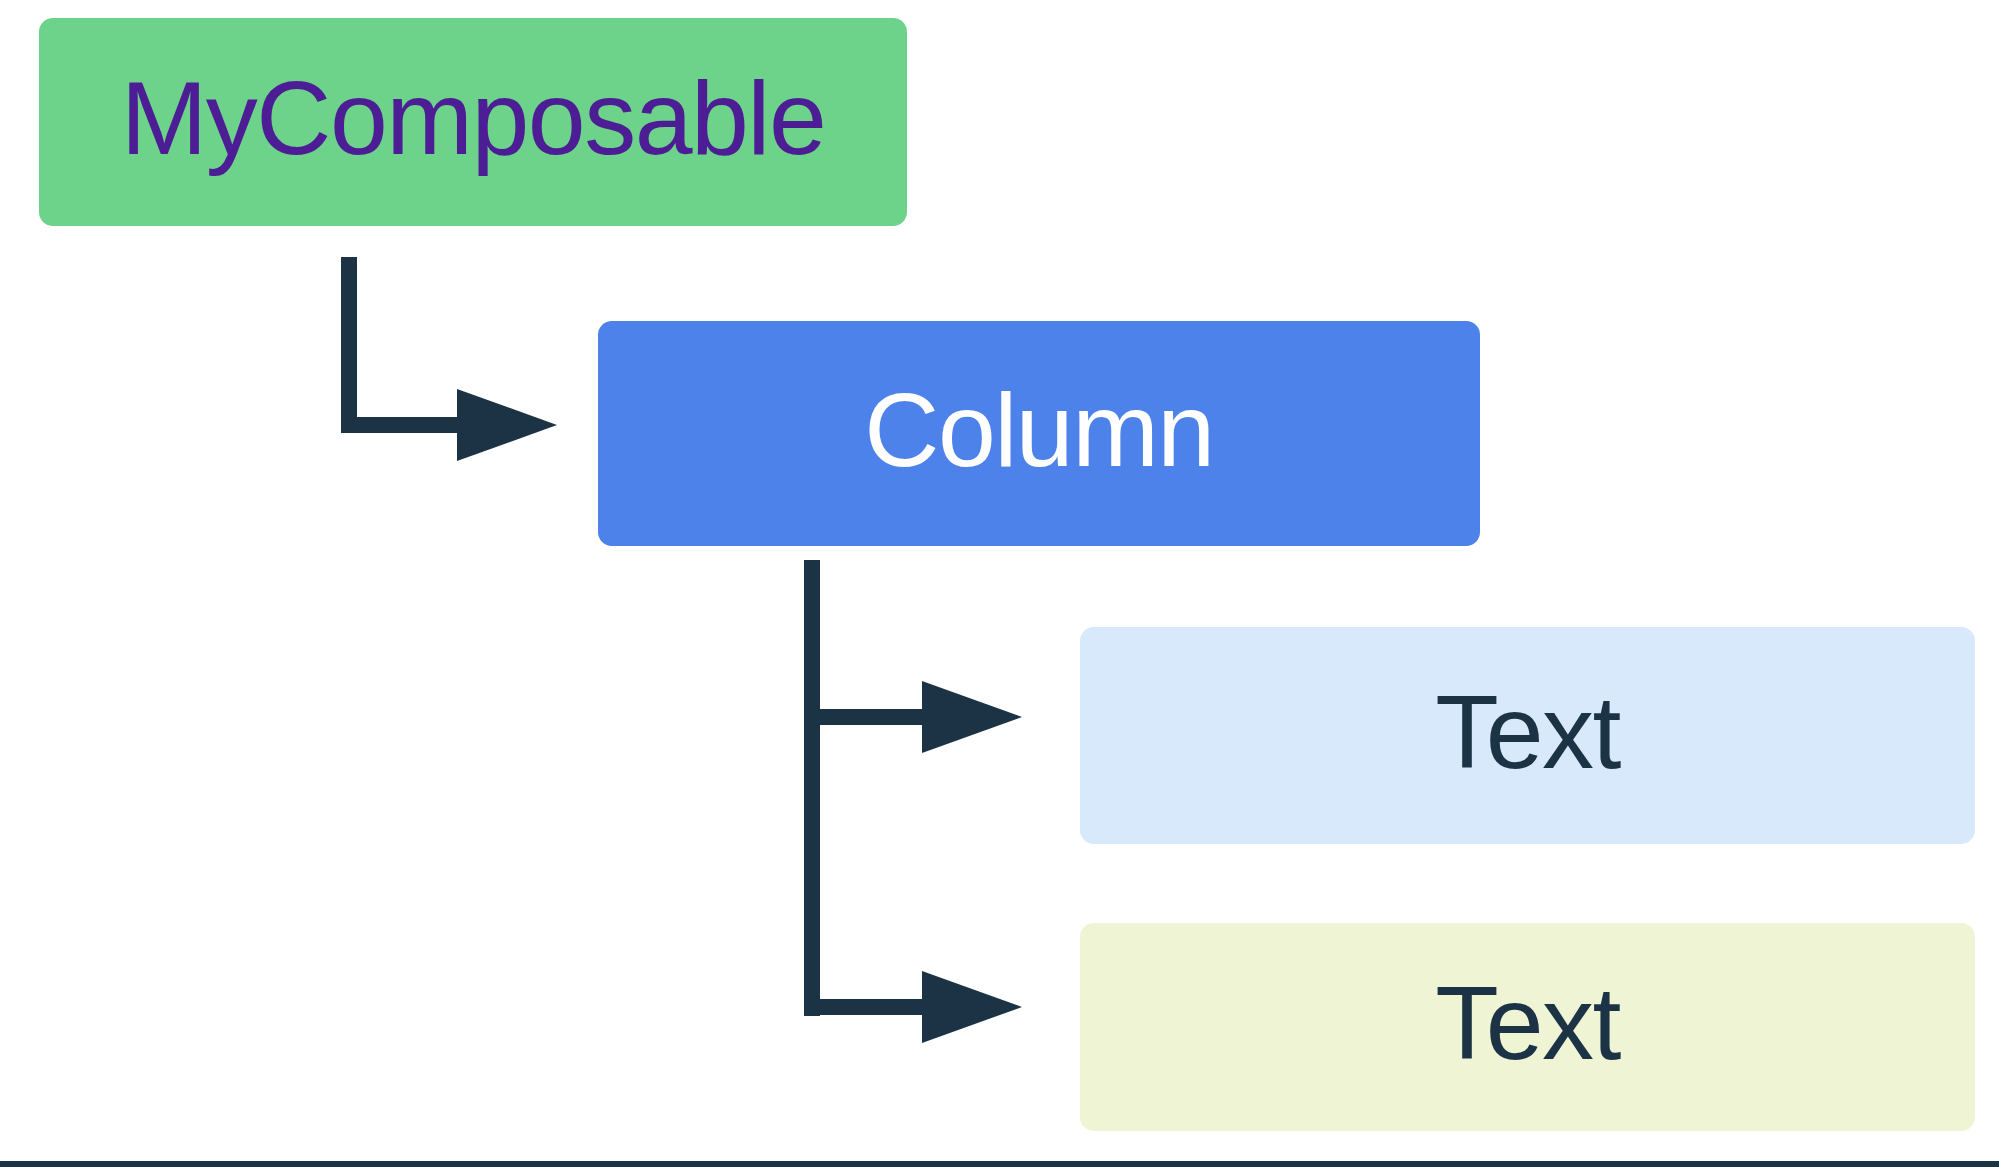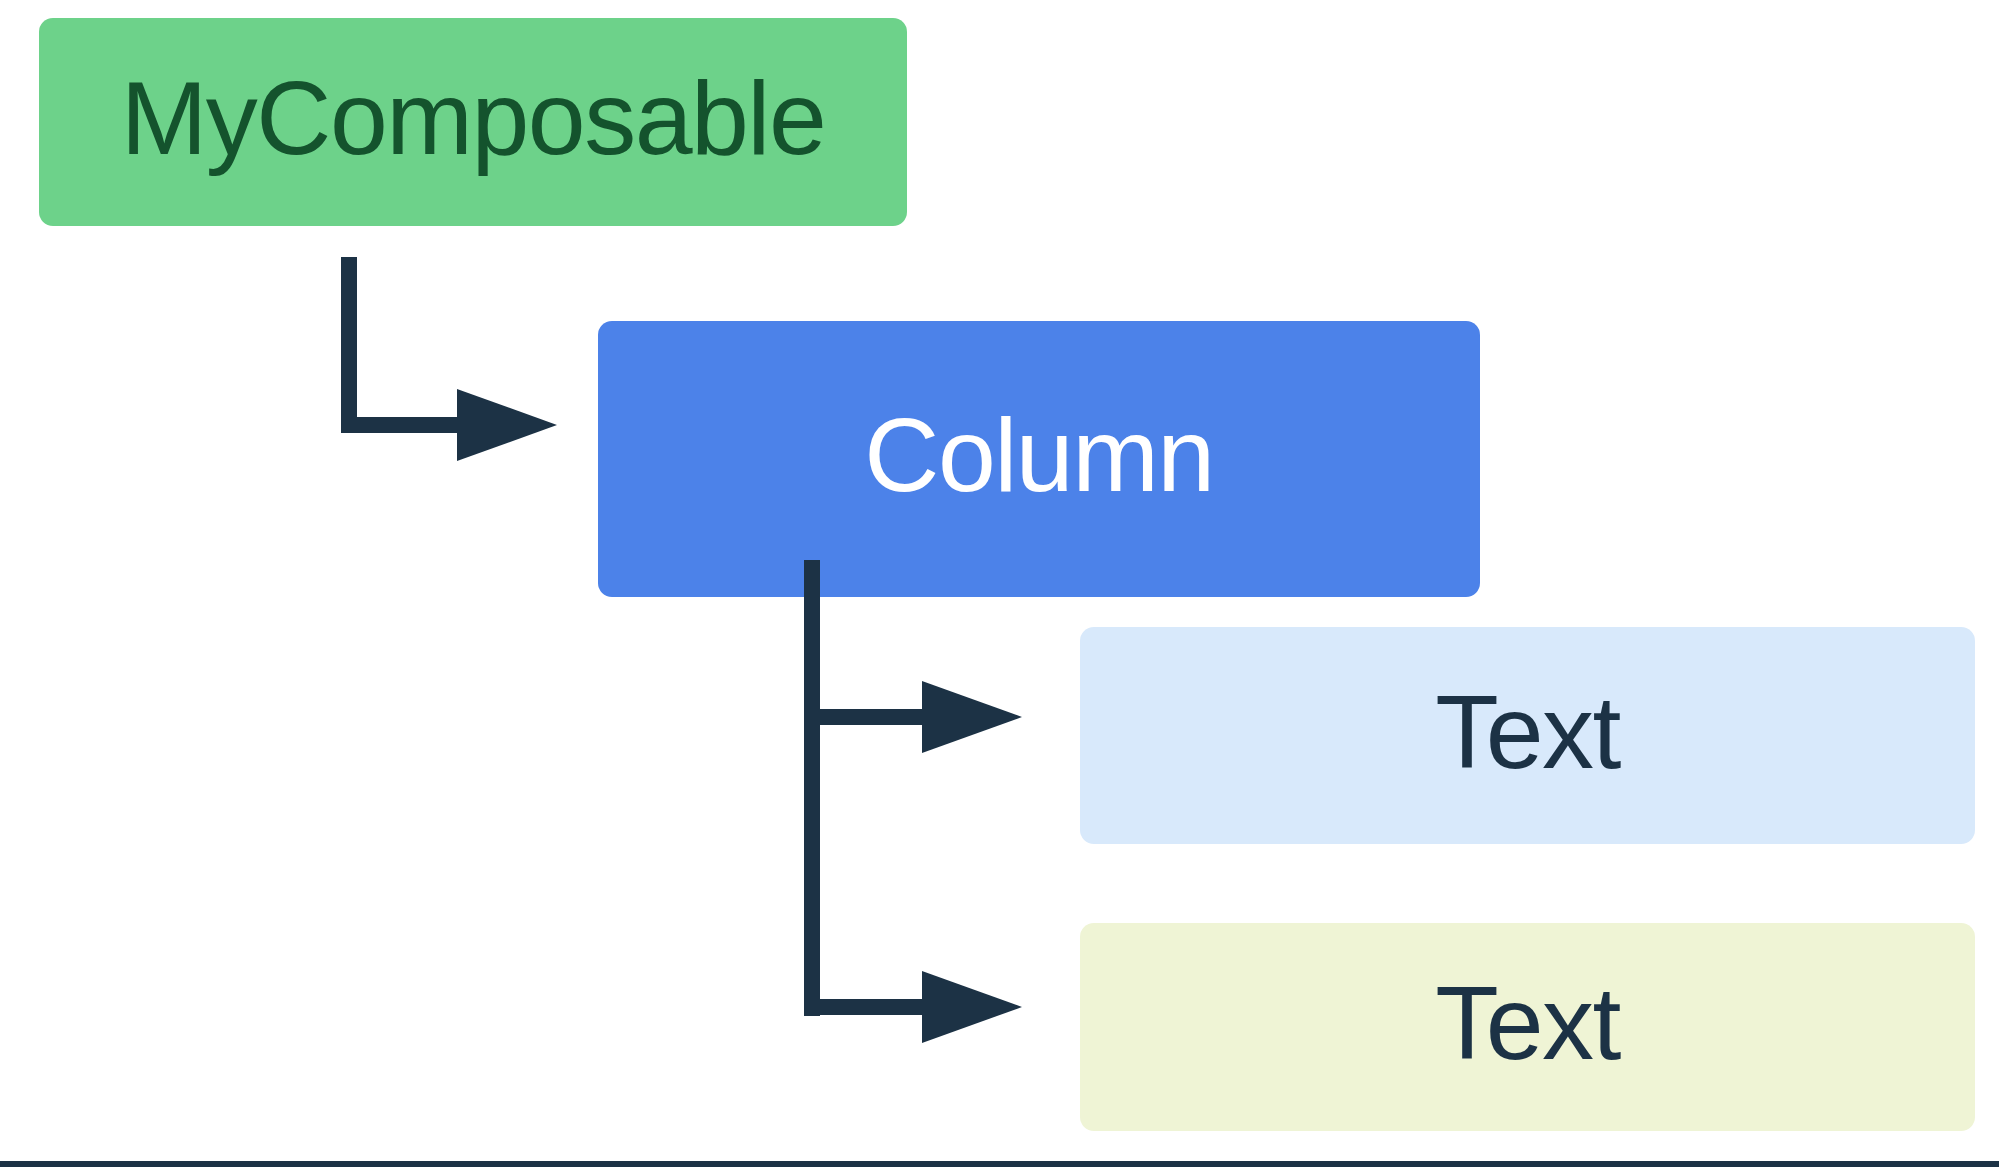--- a/index.html
+++ b/index.html
@@ -24,21 +24,21 @@
   }
   .node-label {
     font-size: 104px;
     letter-spacing: -1.5px;
     line-height: 1;
     white-space: nowrap;
     padding-bottom: 8px;
   }
   
   .node-root    { left: 39px;   top: 18px;  width: 868px; height: 208px; }
-  .node-column  { left: 598px;  top: 321px; width: 882px; height: 276px; }
+  .node-column  { left: 598px;  top: 321px; width: 882px; height: 225px; }
   .node-text1   { left: 1080px; top: 627px; width: 895px; height: 217px; }
   .node-text2   { left: 1080px; top: 923px; width: 895px; height: 208px; }
 
   
   .seg { position: absolute; }
   .edge1-v  { left: 341px; top: 257px; width: 16px;  height: 176px; }
   .edge1-h  { left: 341px; top: 417px; width: 116px; height: 16px;  }
   .edge1-hd { left: 457px; top: 389px; }
   .edge2-v  { left: 804px; top: 560px; width: 16px;  height: 456px; }
   .edge2-h1 { left: 804px; top: 709px; width: 118px; height: 16px;  }
@@ -60,21 +60,21 @@
     width: 1999px;
     height: 6px;
   }
 </style>
 </head>
 <body>
 
 <div class="canvas">
 
   <div class="node node-root" style="background-color: rgb(109, 210, 138);">
-    <span class="node-label" style="color: #14532d;">MyComposable</span>
+    <span class="node-label" style="color: #4c1d95;">MyComposable</span>
   </div>
 
   <div class="seg edge1-v" style="background-color: rgb(28, 50, 69);"></div>
   <div class="seg edge1-h" style="background-color: rgb(28, 50, 69);"></div>
   <div class="arrowhead edge1-hd" style="border-left-color: rgb(28, 50, 69);"></div>
 
   <div class="node node-column" style="background-color: rgb(76, 130, 233);">
     <span class="node-label" style="color: rgb(255, 255, 255);">Column</span>
   </div>
 

